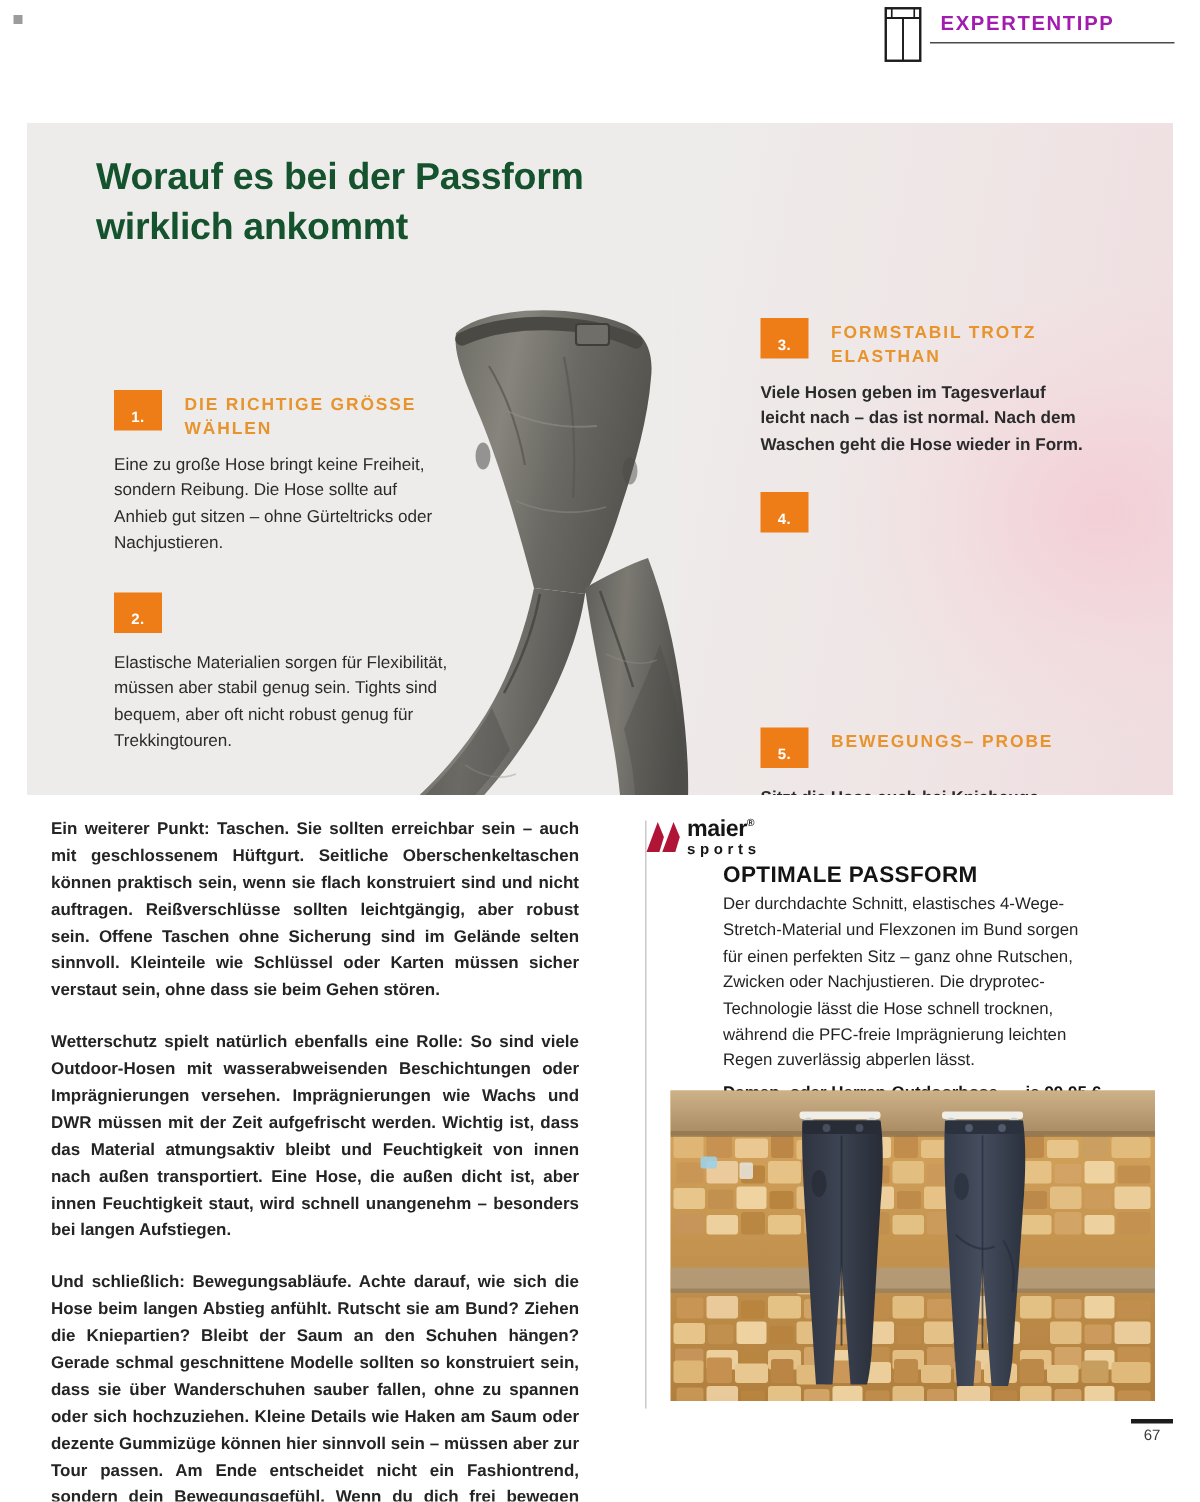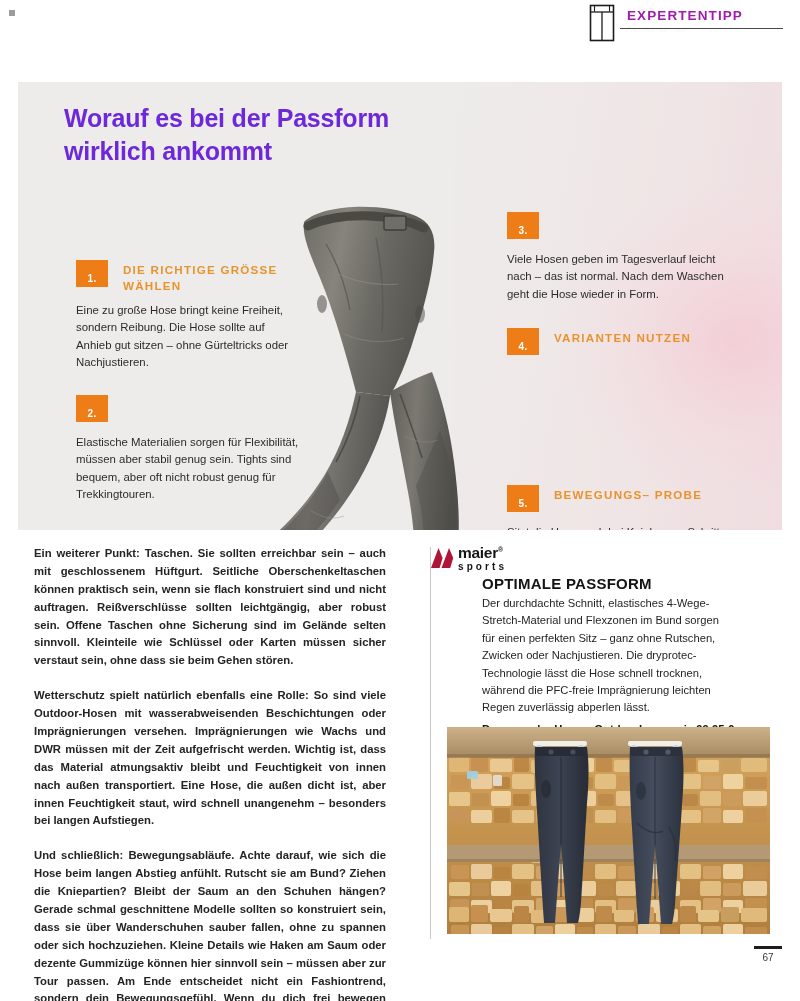--- a/index.html
+++ b/index.html
@@ -93,21 +93,21 @@
 
   .hero-title {
     position: absolute;
     left: 46px;
     top: 20px;
     width: 330px;
     font-size: 25px;
     line-height: 1.30;
     font-weight: bold;
     letter-spacing: -0.2px;
-    color: #6d28d9;
+    color: #14532d;
   }
 
   
   .tip {
     position: absolute;
     width: 224px;
   }
   .tip-head {
     position: relative;
     min-height: 32px;
@@ -147,21 +147,21 @@
   }
 
   .tip-1 { left: 58px; top: 178px; }
   .tip-2 { left: 58px; top: 313px; }
   .tip-3 { left: 489px; top: 130px; }
   .tip-4 { left: 489px; top: 246px; }
   .tip-5 { left: 489px; top: 403px; }
 
   .tip-3 .tip-body,
   .tip-4 .tip-body,
-  .tip-5 .tip-body { width: 222px; }
+  .tip-5 .tip-body { width: 222px; font-weight: bold; }
 
   
   .hero-photo {
     position: absolute;
     left: 246px;
     top: 104px;
     width: 252px;
     height: 414px;
   }
 
@@ -398,28 +398,28 @@
     <div class="tip tip-2">
       <div class="tip-head">
         <div class="tip-num">2.</div>
       </div>
       <div class="tip-body">Elastische Materialien sorgen für Flexibilität, müssen aber stabil genug sein. Tights sind bequem, aber oft nicht robust genug für Trekkingtouren.</div>
     </div>
 
     <div class="tip tip-3">
       <div class="tip-head">
         <div class="tip-num">3.</div>
+        <div class="tip-title">FORMSTABIL TROTZ ELASTHAN</div>
       </div>
       <div class="tip-body">Viele Hosen geben im Tagesverlauf leicht nach – das ist normal. Nach dem Waschen geht die Hose wieder in Form.</div>
     </div>
 
     <div class="tip tip-4">
       <div class="tip-head">
         <div class="tip-num">4.</div>
-        <div class="tip-title">VARIANTEN NUTZEN</div>
       </div>
     </div>
 
     <div class="tip tip-5">
       <div class="tip-head">
         <div class="tip-num">5.</div>
         <div class="tip-title">BEWEGUNGS– PROBE</div>
       </div>
       <div class="tip-body">Sitzt die Hose auch bei Kniebeuge, Schritt und Drehung? Dann passt sie nicht nur im Stand, sondern auch unterwegs.</div>
     </div>

